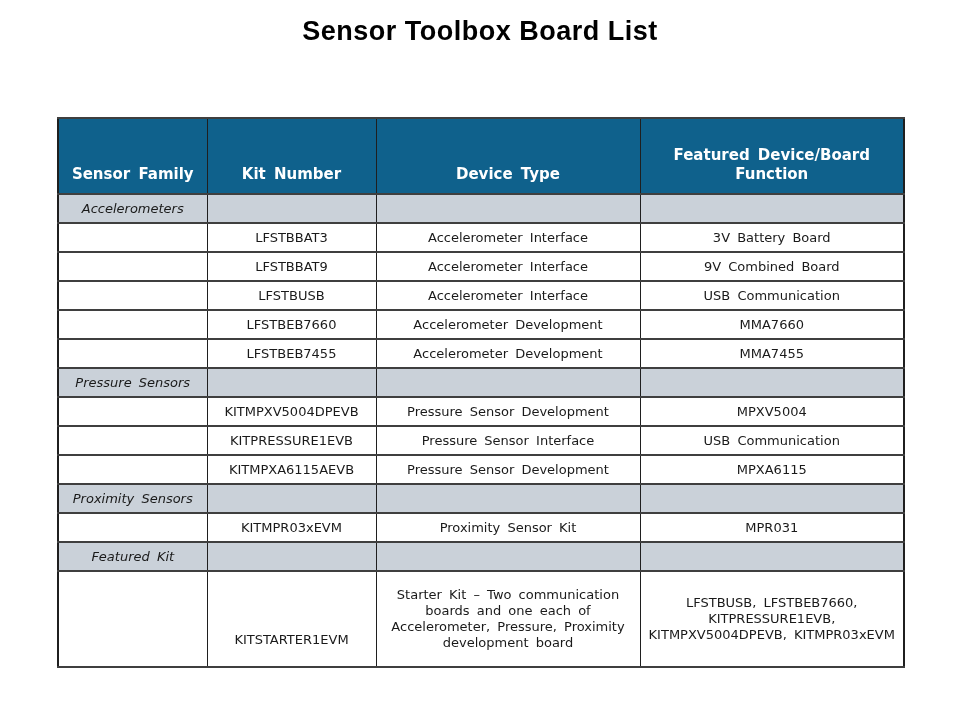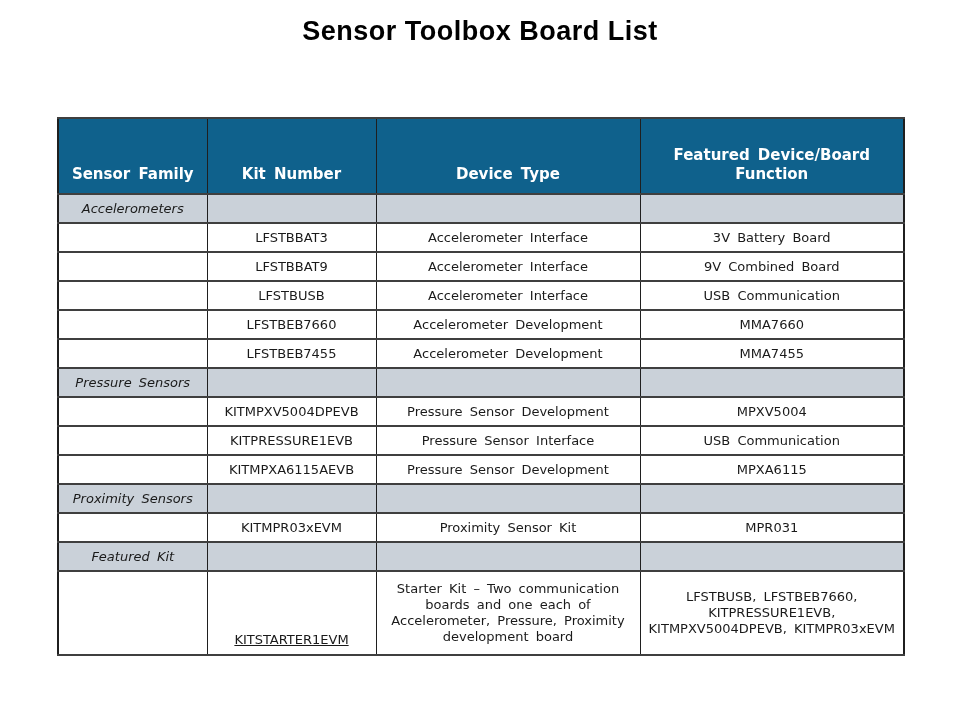--- a/index.html
+++ b/index.html
@@ -61,21 +61,21 @@
     height:23px; 
     background:var(--row_bg);
     font-size:13px;
     vertical-align:middle;
     padding:2px 5px;
     word-spacing:3px;
     line-height:16px;
   }
   tr.row-cat td{background:var(--category_bg);font-style:italic;}
   tr.row-tall td{height:74px;}
-  tr.row-tall td:nth-child(2){vertical-align:bottom;padding-bottom:6px;text-decoration:underline;}
+  tr.row-tall td:nth-child(2){vertical-align:bottom;padding-bottom:18px;}
 </style>
 </head>
 <body>
 
 <div class="slide">
   <div class="title">Sensor Toolbox Board List</div>
 
   <div class="table-wrap">
     <table class="board">
       <colgroup>

